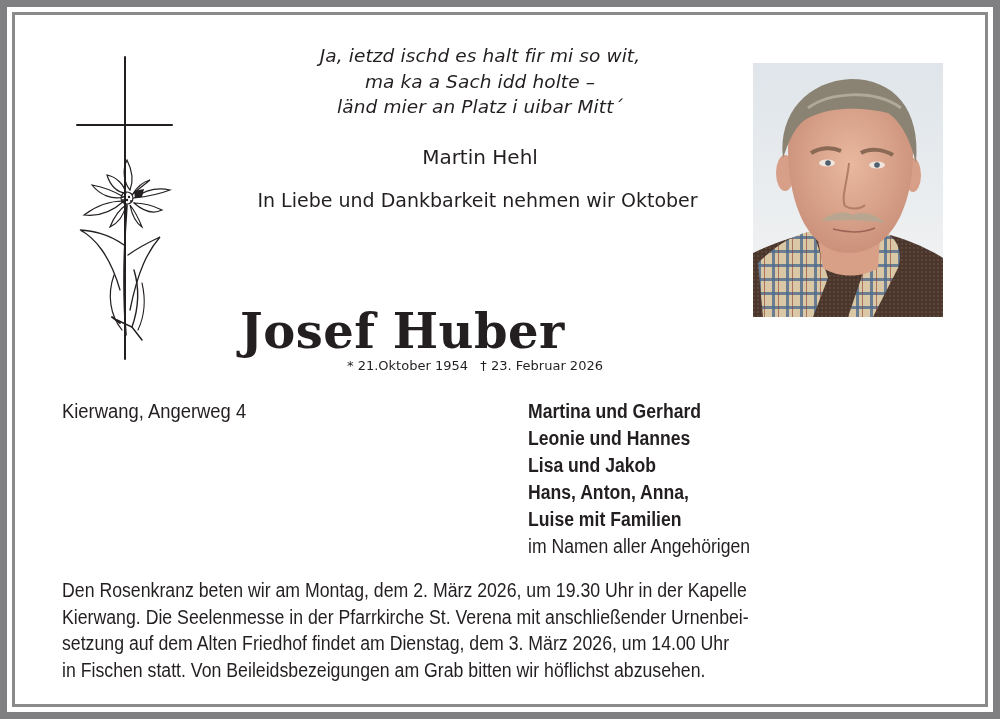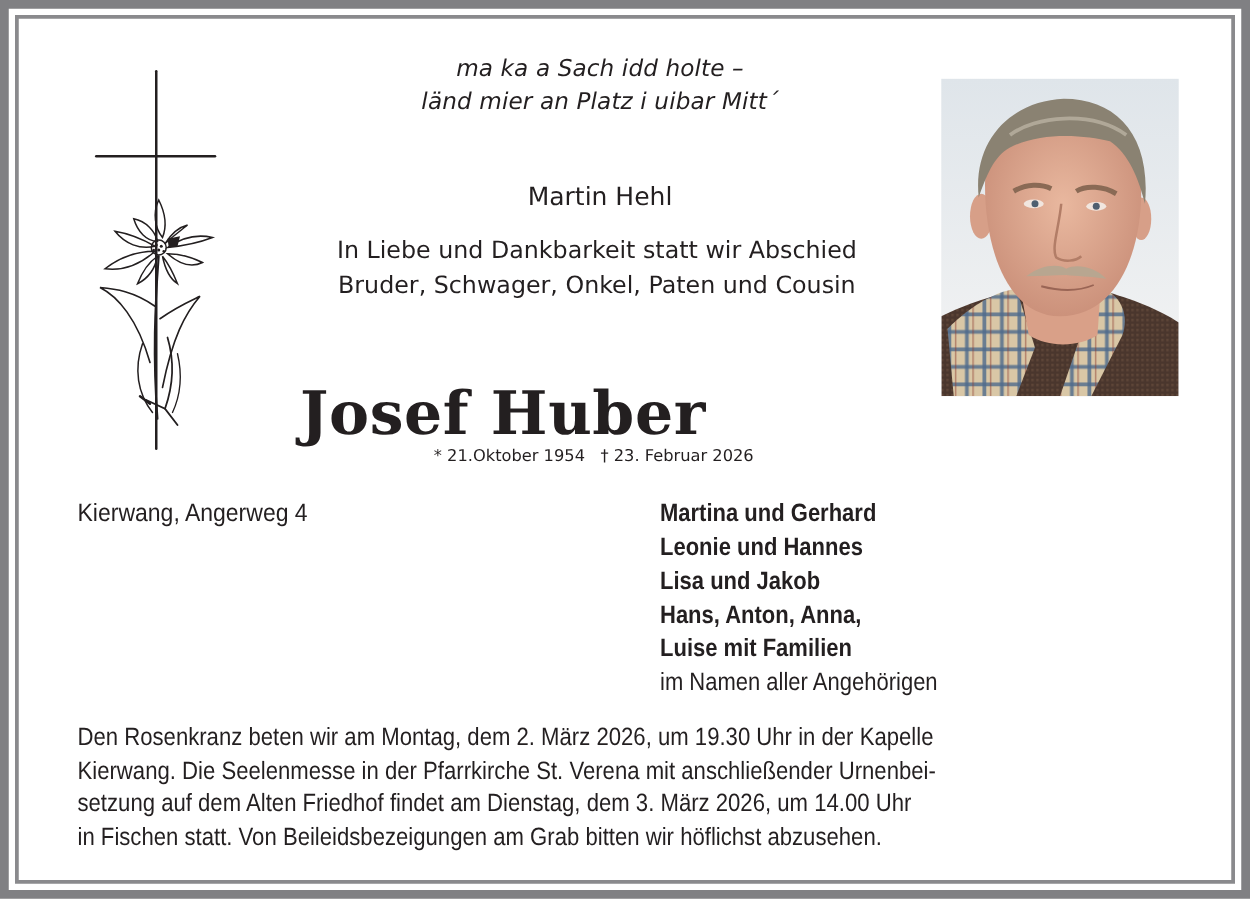--- a/index.html
+++ b/index.html
@@ -136,28 +136,28 @@
     <circle cx="53" cy="141" r="1.2"></circle>
     <circle cx="57" cy="142" r="1.2"></circle>
     <circle cx="55" cy="145" r="1.2"></circle>
     <circle cx="51" cy="145" r="1"></circle>
     <circle cx="59" cy="146" r="1"></circle>
     <path d="M62 136 L 72 134 L 70 142 L 63 143 Z"></path>
   </g>
 </svg>
 
 <div class="poem">
+  <div>Ja, ietzd ischd es halt fir mi so wit,</div>
   <div>ma ka a Sach idd holte –</div>
   <div>länd mier an Platz i uibar Mitt´</div>
 </div>
 <div class="poem-author">Martin Hehl</div>
 
 <div class="intro">
-  <div>In Liebe und Dankbarkeit statt wir Abschied</div>
-  <div>Bruder, Schwager, Onkel, Paten und Cousin</div>
+  <div>In Liebe und Dankbarkeit nehmen wir Oktober</div>
 </div>
 
 <div class="name">Josef Huber</div>
 <div class="dates">* 21.Oktober 1954   † 23. Februar 2026</div>
 
 <div class="photo" title="Portrait photo of an older man with grey hair and moustache, wearing a plaid shirt and brown vest">
   <svg width="190" height="254" viewBox="0 0 190 254" xmlns="http://www.w3.org/2000/svg">
     <defs>
       <linearGradient id="bg" x1="0" y1="0" x2="0" y2="1">
         <stop offset="0" stop-color="#dfe5ea"></stop>

